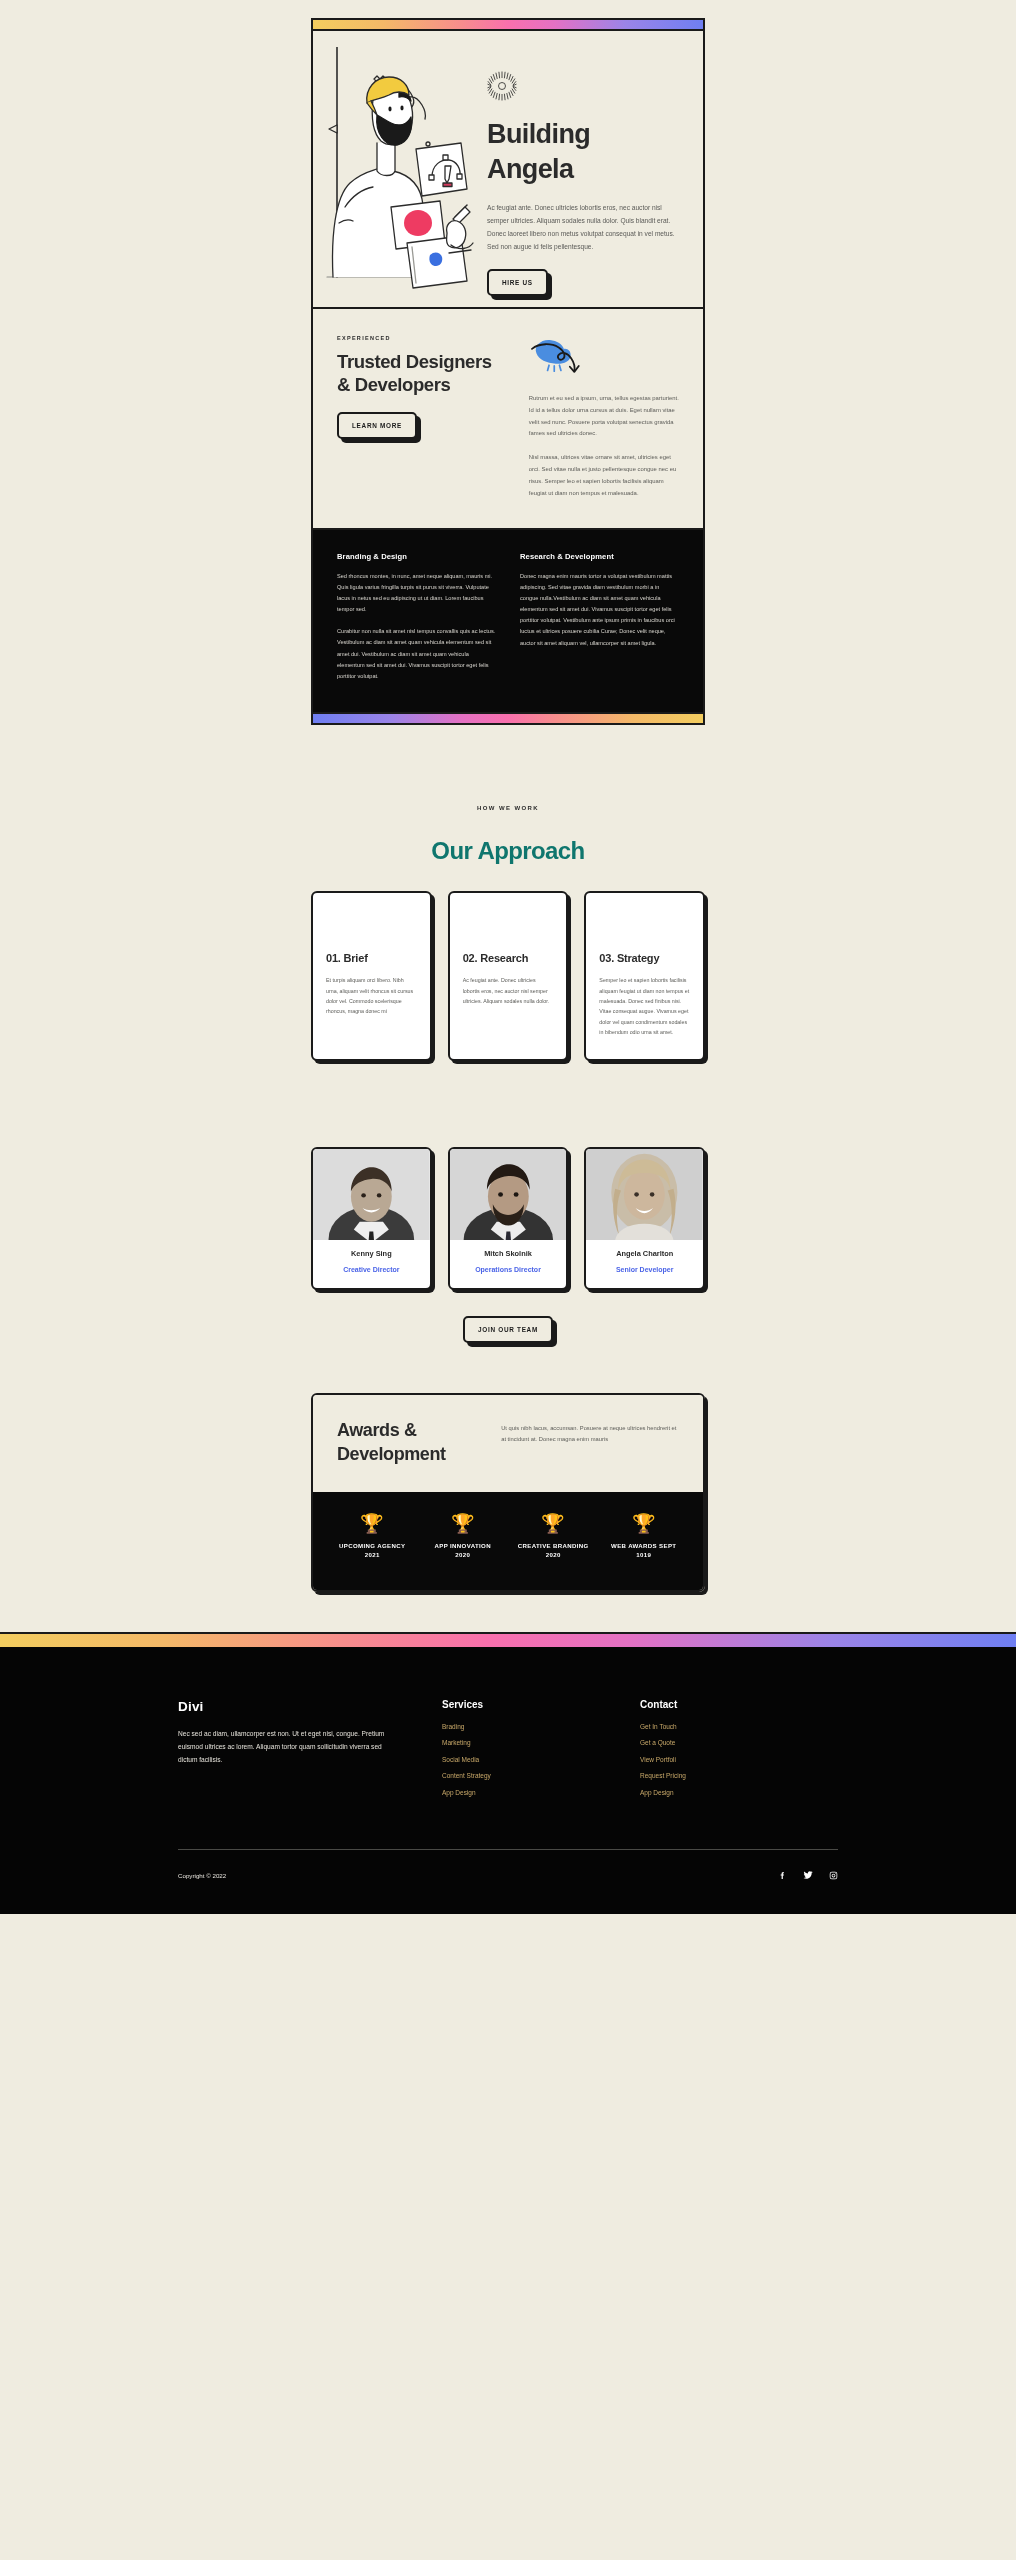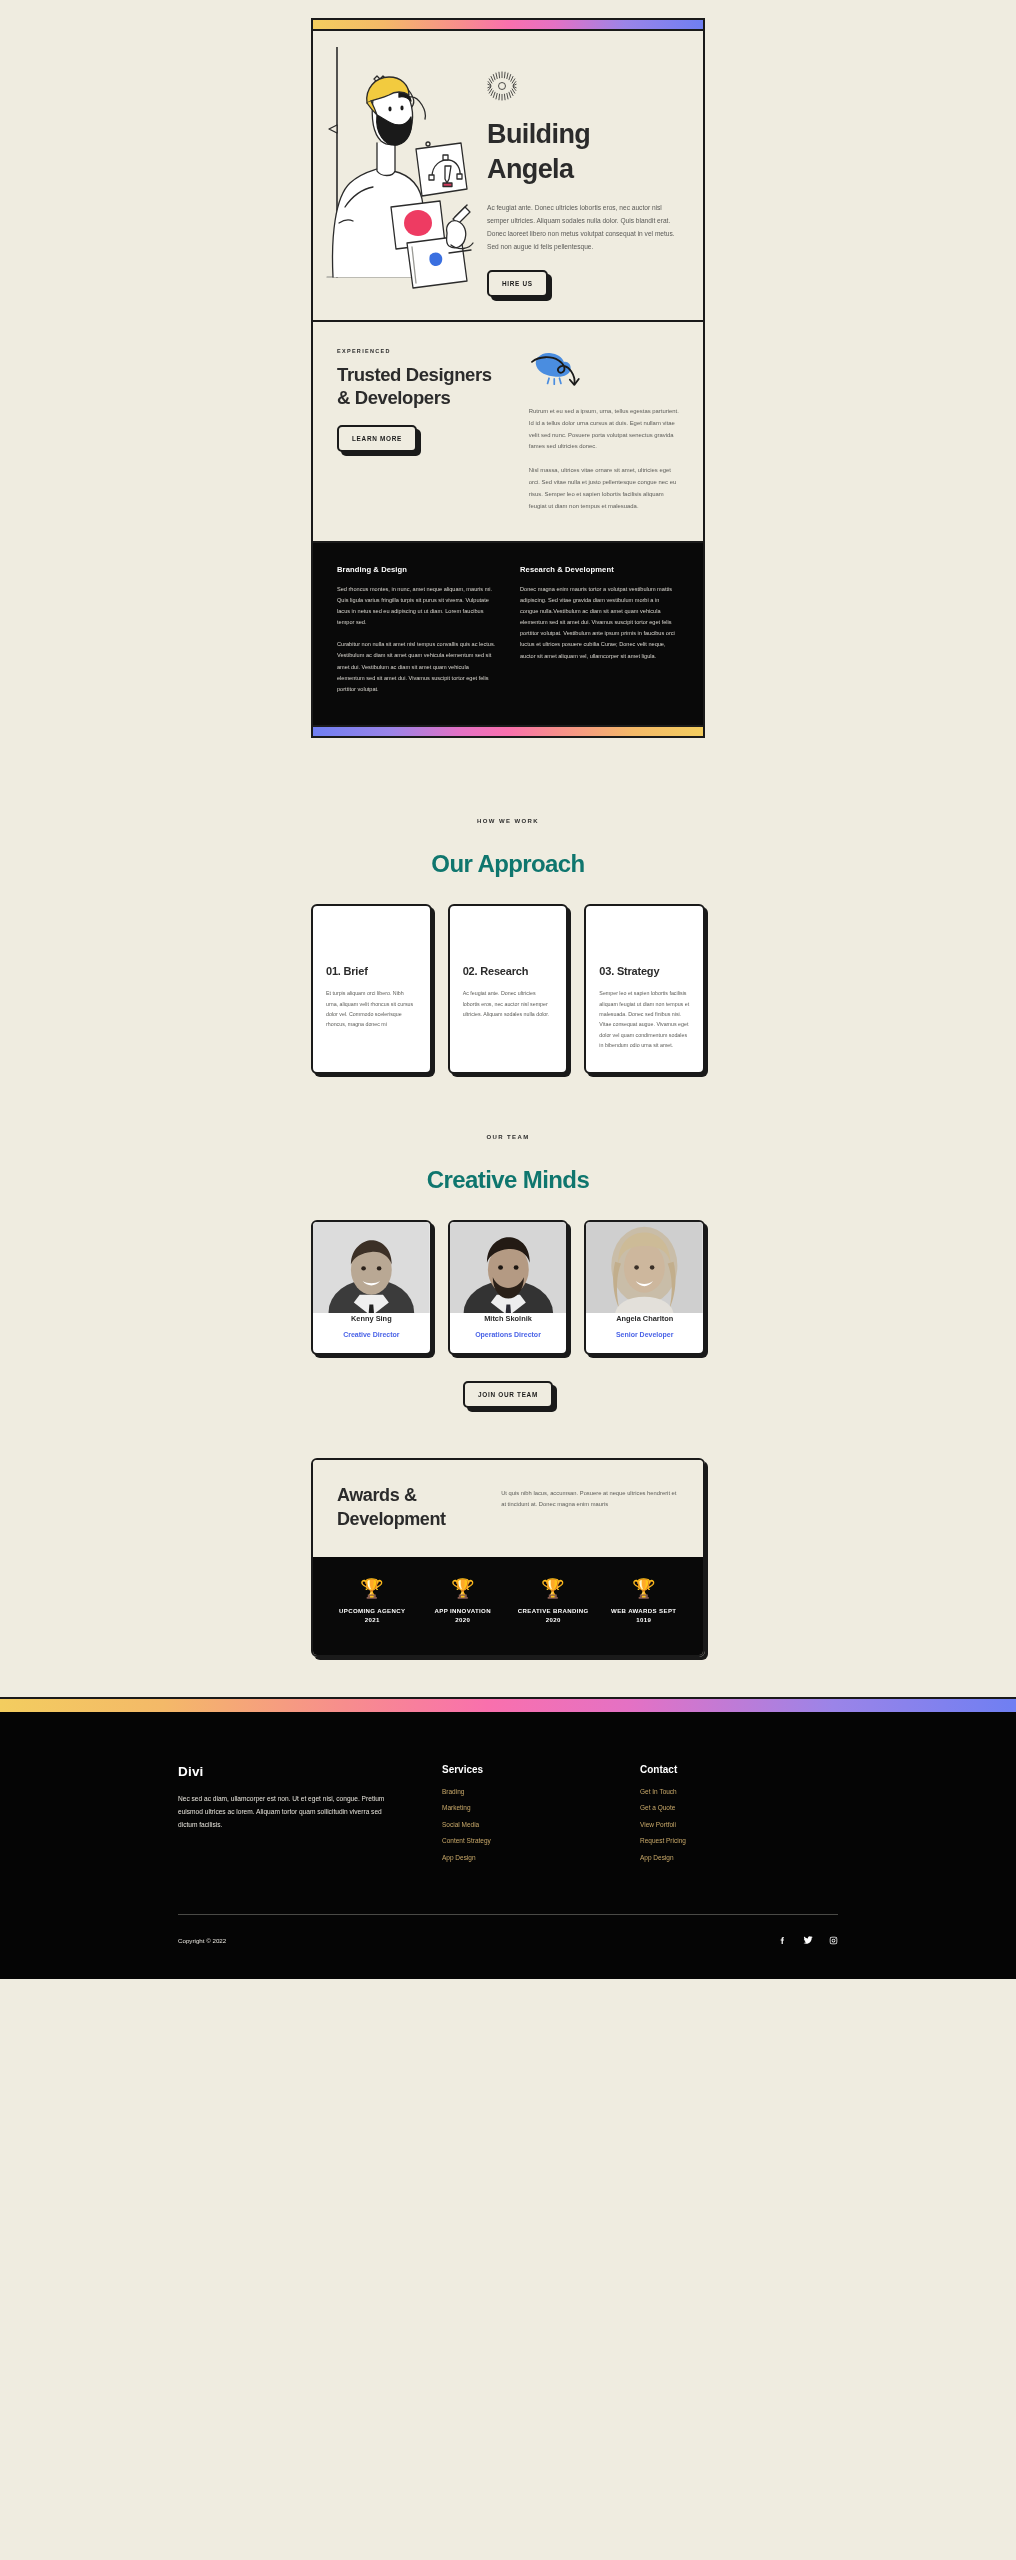--- a/index.html
+++ b/index.html
@@ -28,22 +28,22 @@
     border-bottom: 2px solid #1a1a1a;
   }
   .gradient-bar.flip {
     background: linear-gradient(90deg,#6f7ff2 0%, #9b84e8 20%, #e471c4 38%, #f970ad 50%, #f78d8d 62%, #f4b968 82%, #f3cd5f 100%);
     border-bottom: none;
     border-top: 2px solid #1a1a1a;
   }
 
   .hero {
     display: flex;
-    align-items: center;
-    padding: 16px 0 23px 0;
+    align-items: flex-start;
+    padding: 16px 0 10px 0;
     border-bottom: 2px solid #1a1a1a;
     position: relative;
   }
   .hero-art { width: 172px; flex: none; position: relative; padding-left: 2px; }
   .hero-art svg { display: block; width: 172px; height: 250px; }
   .hero-copy { flex: 1; padding: 24px 22px 0 2px; }
   .sunburst { width: 30px; height: 30px; margin-bottom: 16px; }
   .hero-title {
     font-size: 27px;
     line-height: 1.28;
@@ -177,21 +177,21 @@
   }
   .member {
     flex: 1;
     background: #ffffff;
     border: 2px solid #1a1a1a;
     border-radius: 6px;
     box-shadow: 3px 3px 0 #1a1a1a;
     overflow: hidden;
   }
   .member-photo { width: 100%; height: 91px; display: block; }
-  .member-body { padding: 1px 6px 15px 6px; text-align: center; }
+  .member-body { padding: 9px 6px 15px 6px; text-align: center; }
   .member-name {
     font-size: 7.4px;
     font-weight: 800;
     color: #2b2b2b;
   }
   .member-role {
     margin-top: 8px;
     font-size: 7px;
     font-weight: 800;
     color: #4a63e7;
@@ -480,24 +480,20 @@
     <div class="card">
       <h3>03. Strategy</h3>
       <p>Semper leo et sapien lobortis facilisis aliquam feugiat ut diam non tempus et malesuada. Donec sed finibus nisi. Vitae consequat augue. Vivamus eget dolor vel quam condimentum sodales in bibendum odio urna sit amet.</p>
     </div>
   </div>
 </section>
 
 <div class="spacer-60"></div>
 
 <section class="sec">
-  <div class="sec-head">
-    <div class="sec-eyebrow">OUR TEAM</div>
-    <h2 class="sec-title">Creative Minds</h2>
-  </div>
 
   <div class="team">
     <div class="member">
       <svg class="member-photo" viewBox="0 0 120 100" preserveAspectRatio="xMidYMid slice" xmlns="http://www.w3.org/2000/svg">
         <rect width="120" height="100" fill="#dcdcdc"></rect>
         <ellipse cx="60" cy="96" rx="44" ry="34" fill="#3b3b3b"></ellipse>
         <path d="M42 86 L60 100 L78 86 L72 78 L48 78z" fill="#efefef"></path>
         <path d="M58 88 L62 88 L63 100 L57 100z" fill="#222"></path>
         <ellipse cx="60" cy="52" rx="21" ry="26" fill="#b9a894"></ellipse>
         <path d="M39 47 C39 30 52 22 60 22 C70 22 81 30 81 47 C78 38 70 33 60 34 C50 35 42 39 39 47z" fill="#3c3026"></path>

